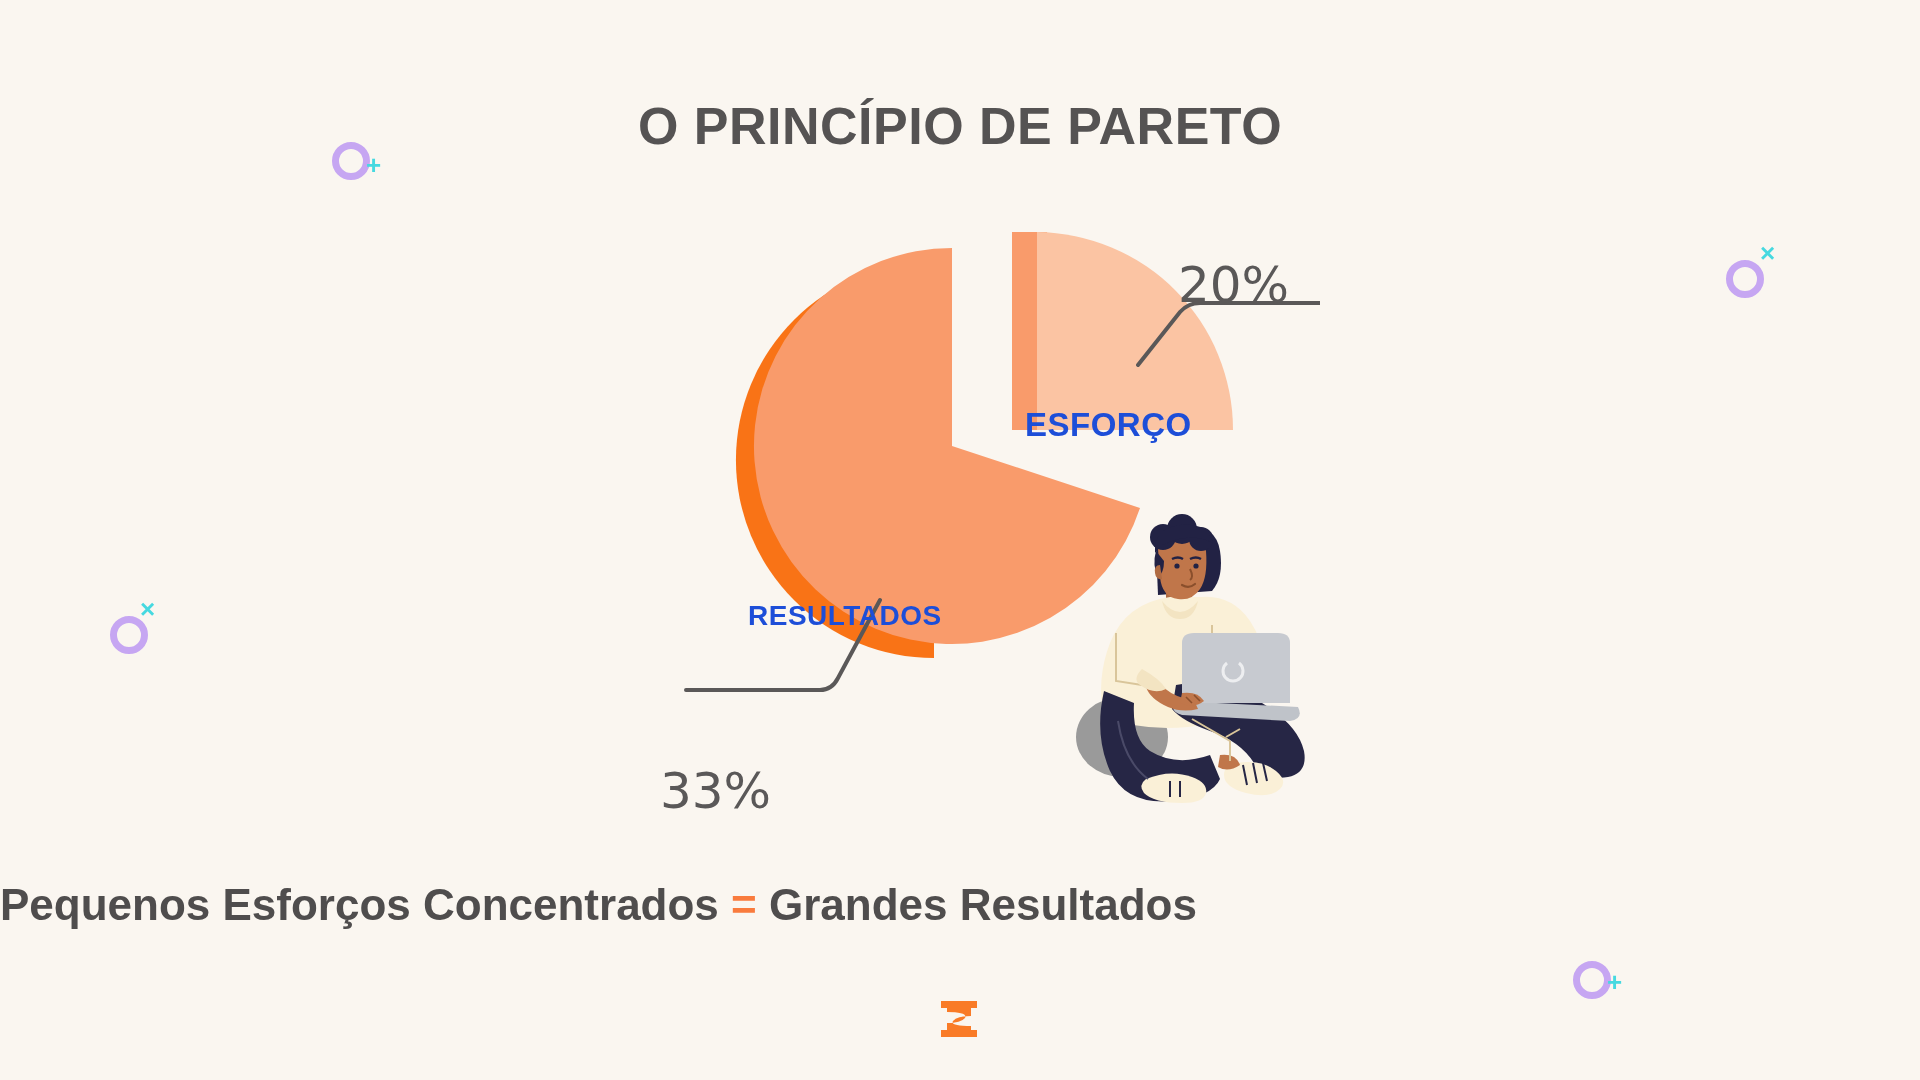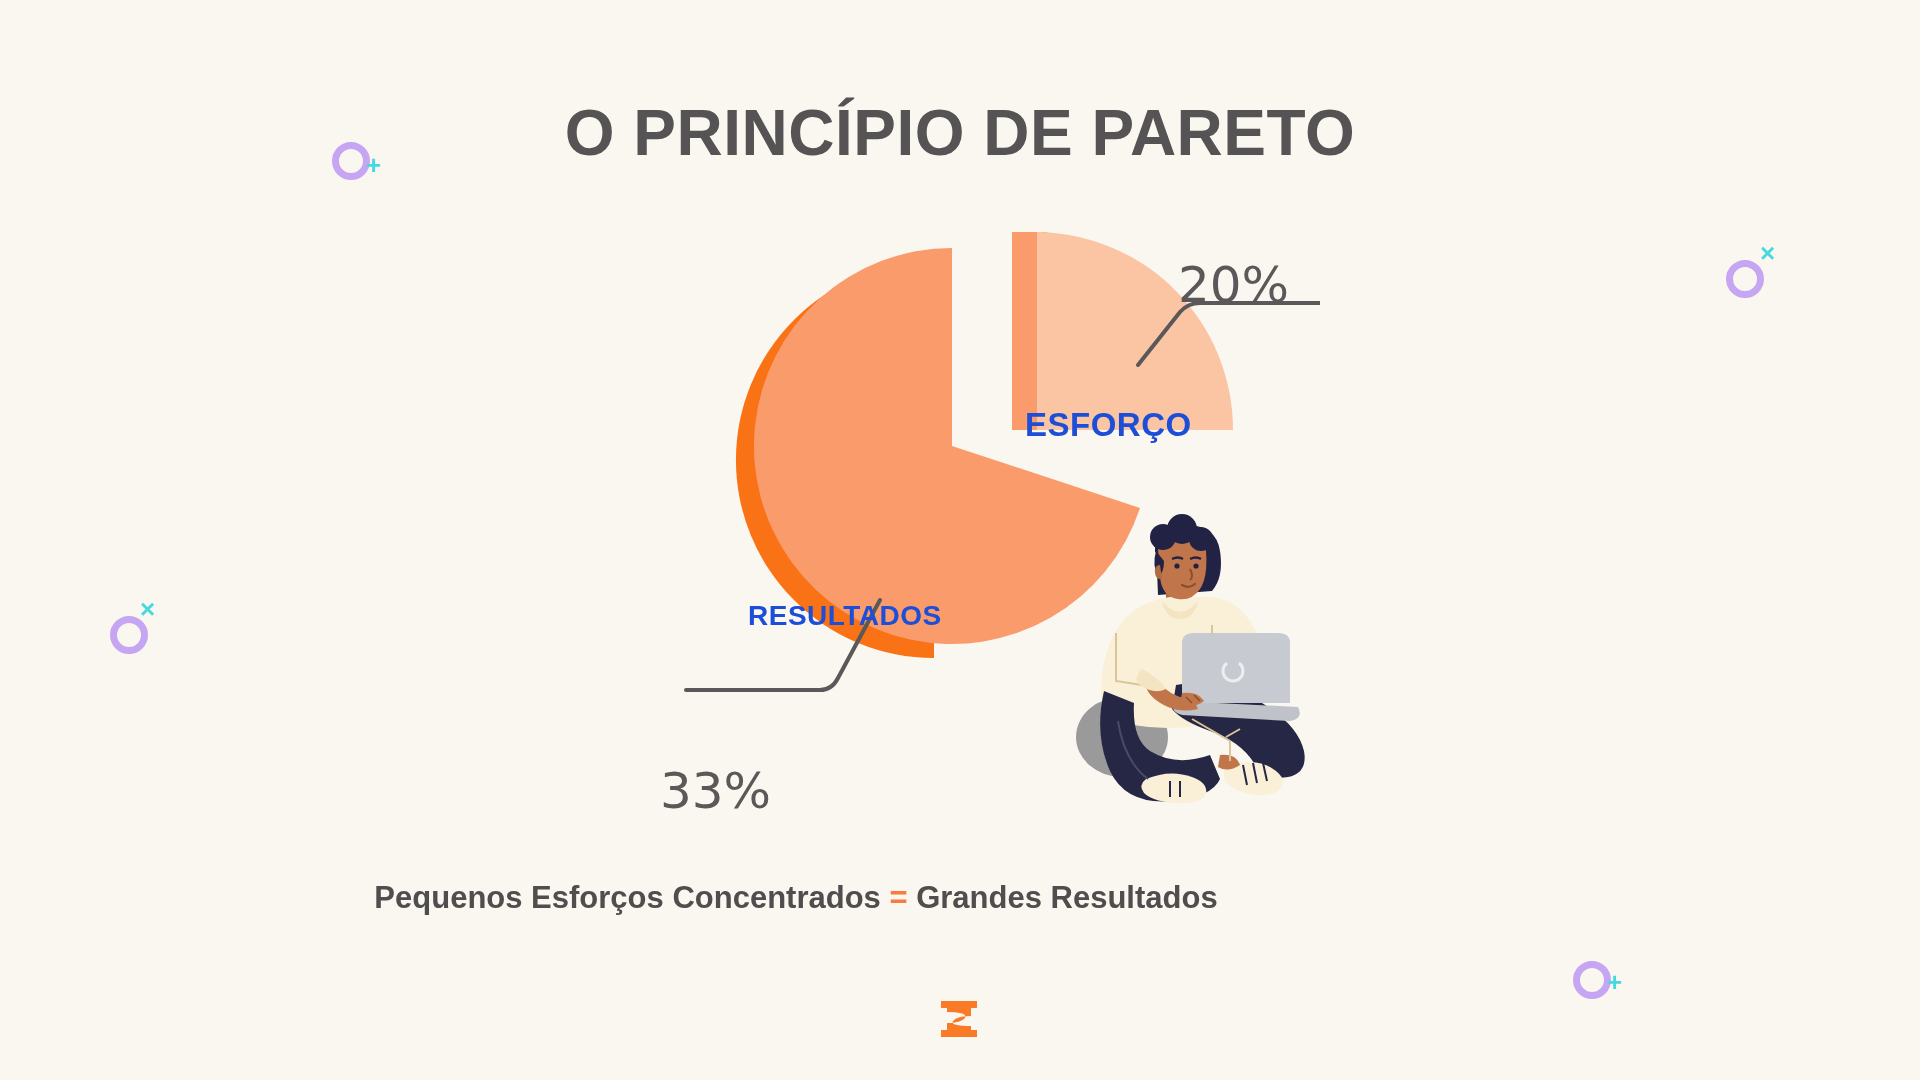--- a/index.html
+++ b/index.html
@@ -20,36 +20,36 @@
     background: #FAF6F0;
   }
 
   
   #page-title {
     position: absolute;
     left: 0;
     top: 96px;
     width: 1920px;
     text-align: center;
-    font-size: 64px;
+    font-size: 52px;
     font-weight: bold;
     letter-spacing: 0.5px;
     color: #555353;
     font-family: "Liberation Sans", sans-serif;
     white-space: nowrap;
   }
 
   
   #subtitle {
     position: absolute;
     left: 0;
     top: 880px;
     width: 1592px;
-    text-align: center;
-    font-size: 31px;
+    text-align: left;
+    font-size: 44px;
     font-weight: bold;
     color: #4F4D4D;
     white-space: nowrap;
   }
   #subtitle .eq {
     color: #F97B3D;
   }
 
   
   #chart-area {

